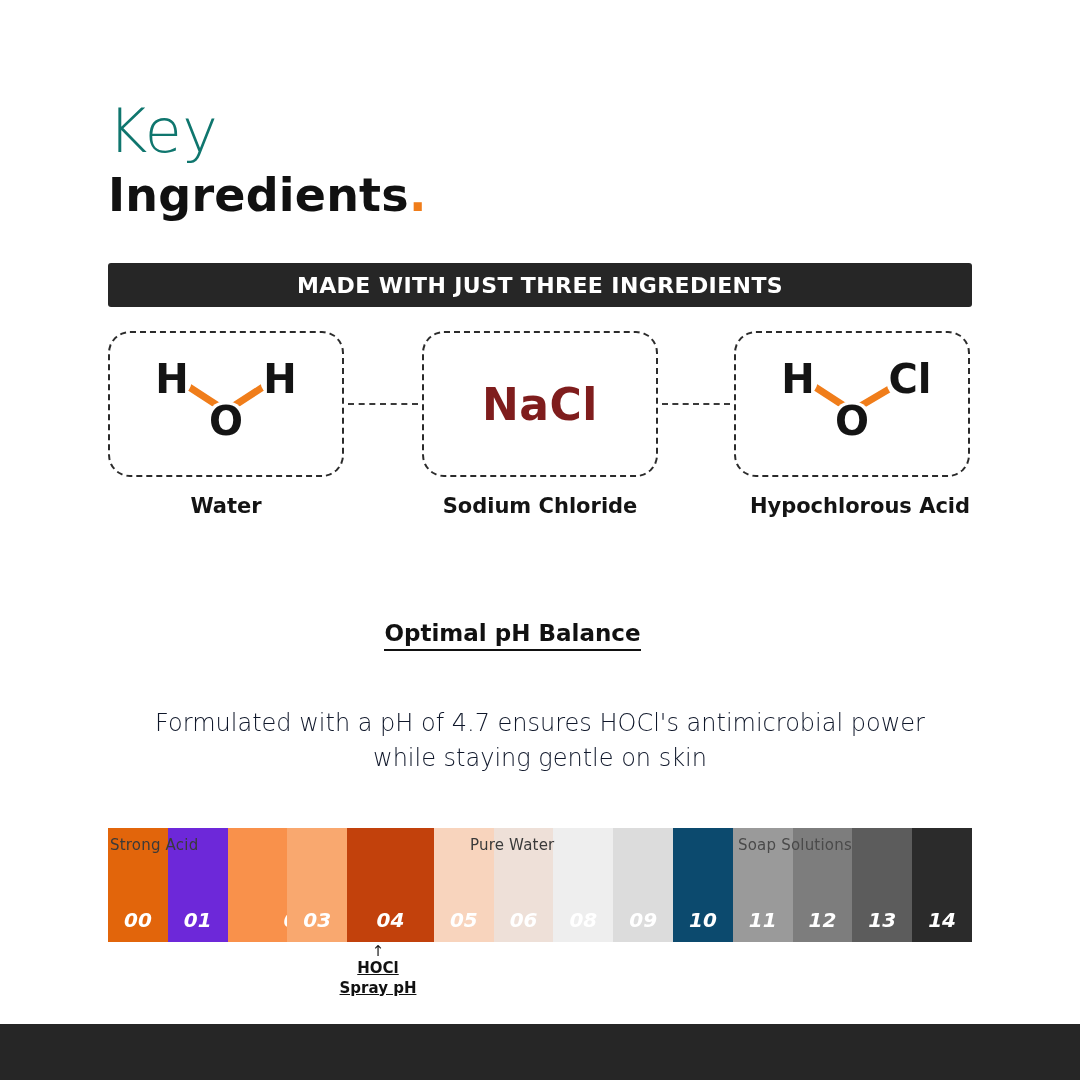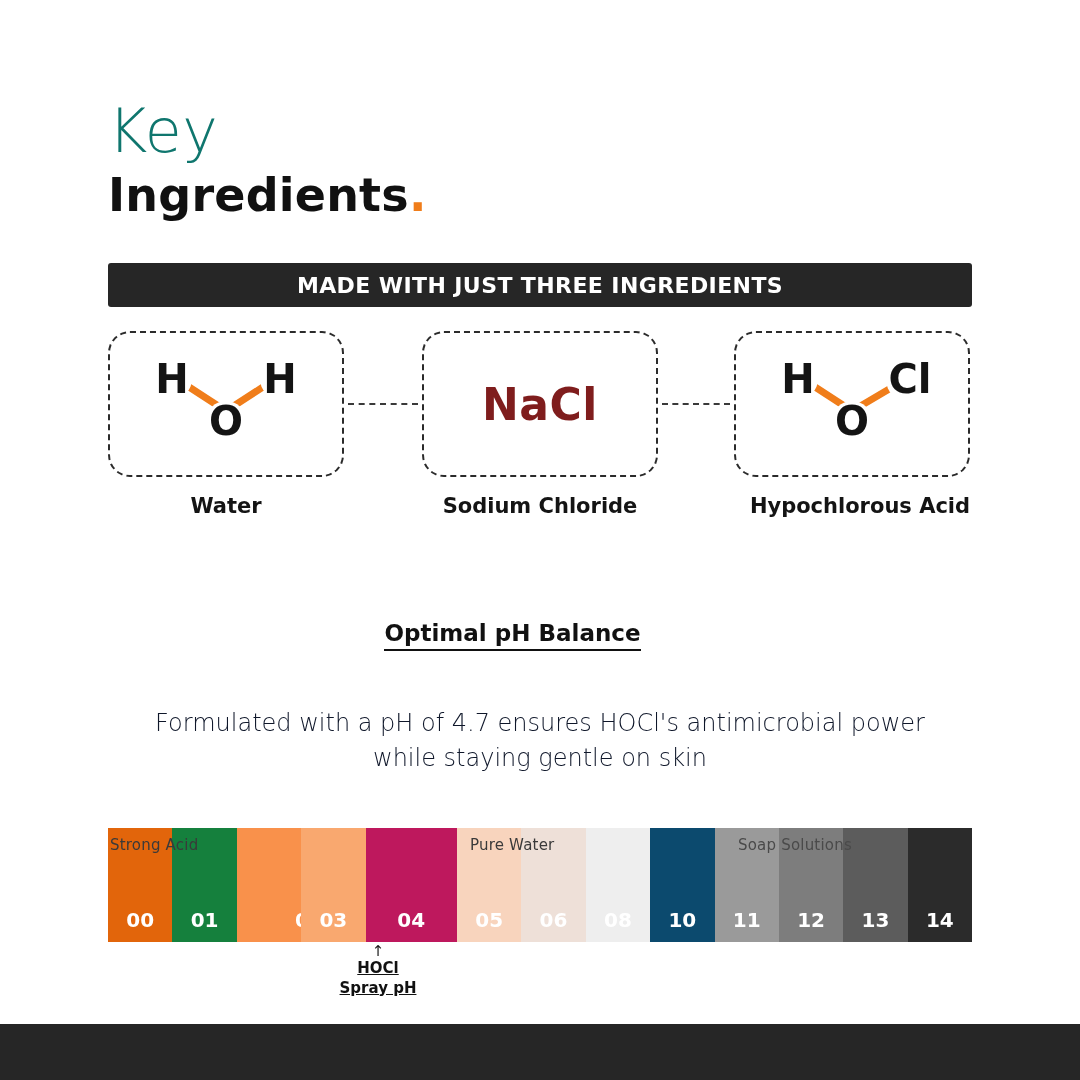--- a/index.html
+++ b/index.html
@@ -163,20 +163,21 @@
   }
 
   
   .ph-scale {
     position: absolute;
     left: 108px;
     top: 828px;
     width: 864px;
     height: 113px;
     display: flex;
+    font-style: italic;
   }
   .ph-cell {
     flex: 1 1 0;
     position: relative;
     height: 114px;
   }
   .ph-num {
     position: absolute;
     bottom: 10px;
     left: 0;
@@ -289,40 +290,43 @@
   <div class="ph-heading">
     <span>Optimal pH Balance</span>
   </div>
 
   <div class="ph-desc">Formulated with a pH of 4.7 ensures HOCl's antimicrobial power while staying gentle on skin</div>
 
   <div class="ph-scale" id="ph-scale">
       <div class="ph-cell" style="background: rgb(226, 101, 11);">
         <div class="ph-num" style="color: rgb(255, 255, 255);">00</div>
       </div>
-      <div class="ph-cell" style="background: #15803d;">
+      <div class="ph-cell" style="background: #6d28d9;">
         <div class="ph-num" style="color: rgb(255, 255, 255);">01</div>
       </div>
       <div class="ph-cell" style="background: rgb(249, 145, 75);">
         <div class="ph-num" style="color: rgb(255, 255, 255); padding-left: 40px;">02</div>
       </div>
       <div class="ph-cell" style="background: rgb(249, 168, 111);">
         <div class="ph-num" style="color: rgb(255, 255, 255);">03</div>
       </div>
-      <div class="ph-cell" style="background: #be185d; padding-left: 27px;">
+      <div class="ph-cell" style="background: #c2410c; padding-left: 27px;">
         <div class="ph-num" style="color: rgb(255, 255, 255);">04</div>
       </div>
       <div class="ph-cell" style="background: rgb(248, 212, 189);">
         <div class="ph-num" style="color: rgb(255, 255, 255);">05</div>
       </div>
       <div class="ph-cell" style="background: rgb(238, 224, 216);">
         <div class="ph-num" style="color: rgb(255, 255, 255);">06</div>
       </div>
       <div class="ph-cell" style="background: rgb(238, 238, 238);">
         <div class="ph-num" style="color: rgb(255, 255, 255);">08</div>
+      </div>
+      <div class="ph-cell" style="background: rgb(220, 220, 220);">
+        <div class="ph-num" style="color: rgb(255, 255, 255);">09</div>
       </div>
       <div class="ph-cell" style="background: #0c4a6e;">
         <div class="ph-num" style="color: rgb(255, 255, 255);">10</div>
       </div>
       <div class="ph-cell" style="background: rgb(154, 154, 154);">
         <div class="ph-num" style="color: rgb(255, 255, 255);">11</div>
       </div>
       <div class="ph-cell" style="background: rgb(125, 125, 125);">
         <div class="ph-num" style="color: rgb(255, 255, 255);">12</div>
       </div>

